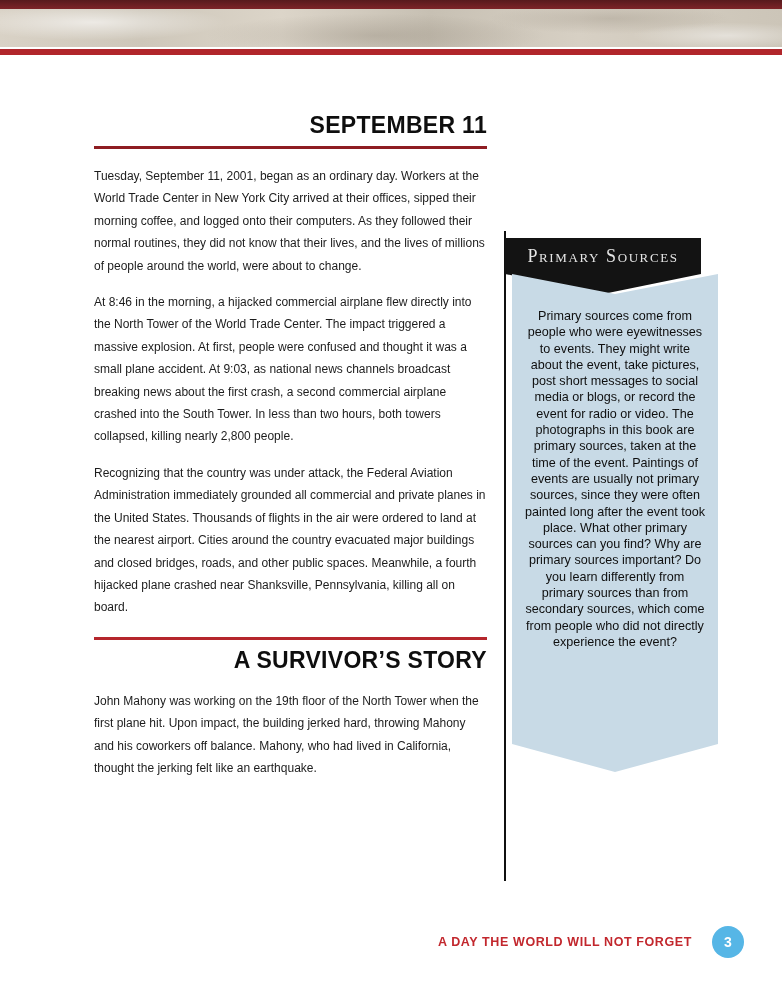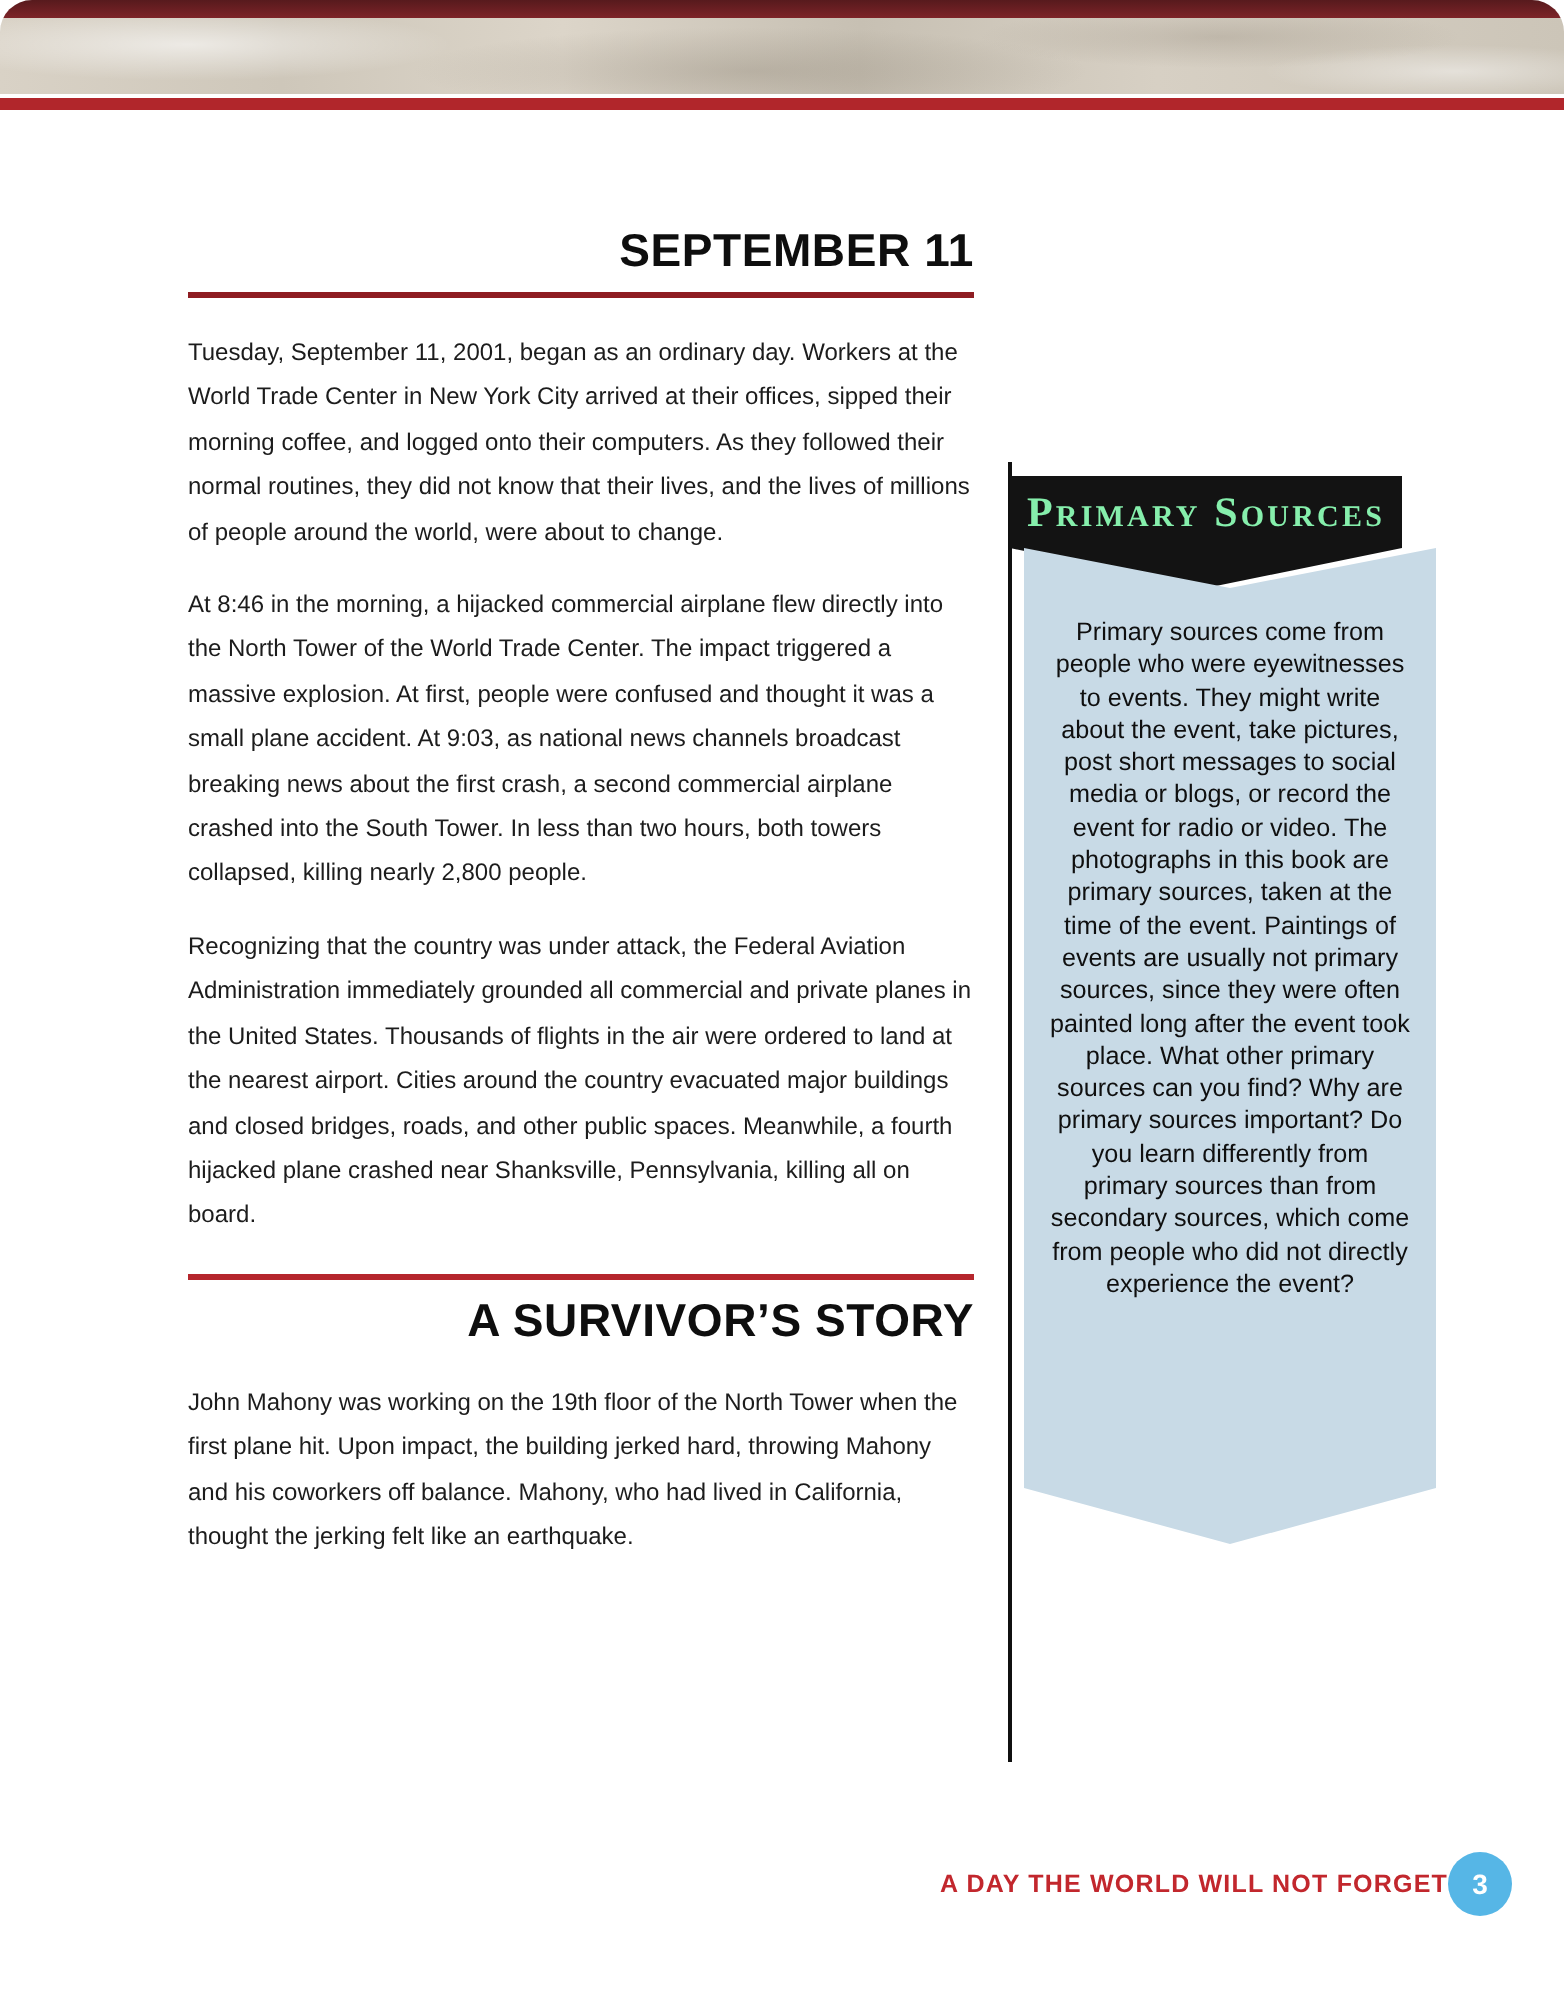--- a/index.html
+++ b/index.html
@@ -1,19 +1,19 @@
 <!DOCTYPE html>
 <html><head>
 <meta charset="utf-8">
 <style>
   html,body { margin:0; padding:0; background:#ffffff; }
   .page {
     position:relative; width:782px; height:1000px; margin:0 auto;
     background:#ffffff; overflow:hidden;
-    font-family:"Liberation Sans", sans-serif; color:#1c1c1c;border-radius:16px;
+    font-family:"Liberation Sans", sans-serif; color:#1c1c1c;
   }
 
   
   .header-topbar {
     position:absolute; top:0; left:0; right:0; height:9px;
     background:linear-gradient(180deg,#571a1d,#7d2428);
   }
   .header-texture {
     position:absolute; top:9px; left:0; right:0; height:38px;
     background:
@@ -43,36 +43,36 @@
     position:absolute; left:504px; top:231px; width:2px; height:650px;
     background:#101010;
   }
   .sidebar-banner {
     position:absolute; left:505px; top:238px; width:196px; height:56px;
     background:#131313;
     clip-path:polygon(0 0, 100% 0, 100% 36px, 50% 100%, 0 36px);
     text-align:center;
   }
   .sidebar-banner-label {
-    display:block; line-height:37px; color:#86efac;
+    display:block; line-height:37px; color:#e5e5e5;
     font-family:"Liberation Serif", serif; font-variant:small-caps;
-    font-weight:700; font-size:21px; letter-spacing:1.6px;
+    font-weight:400; font-size:18px; letter-spacing:1.6px;
   }
   .sidebar-box {
     position:absolute; left:512px; top:274px; width:206px; height:498px;
     background:#c8dae6; box-sizing:border-box;
     clip-path:polygon(0 0, 50% 20px, 100% 0, 100% calc(100% - 28px), 50% 100%, 0 calc(100% - 28px));
     padding:34px 12px 0; text-align:center;
   }
   .sidebar-body { font-size:12.6px; line-height:16.3px; color:#0f0f0f; }
 
   
   .footer {
-    position:absolute; left:0; right:26px; top:925px; height:34px;
-    display:flex; align-items:center; justify-content:flex-end; 
+    position:absolute; left:0; right:38px; top:925px; height:34px;
+    display:flex; align-items:center; justify-content:flex-end; gap:20px;
   }
   .footer-title {
     font-size:12.5px; font-weight:700; letter-spacing:.6px; color:#c2272d;
   }
   .page-circle {
     width:32px; height:32px; border-radius:50%; background:#56b6e6;
     color:#ffffff; font-weight:700; font-size:14px;
     display:flex; align-items:center; justify-content:center;
   }
 </style>

